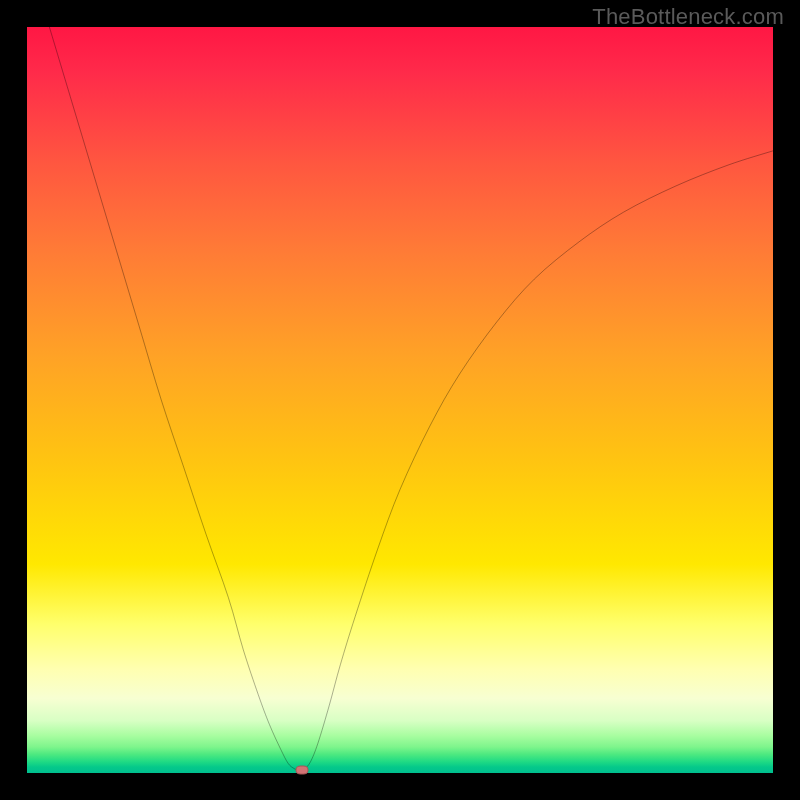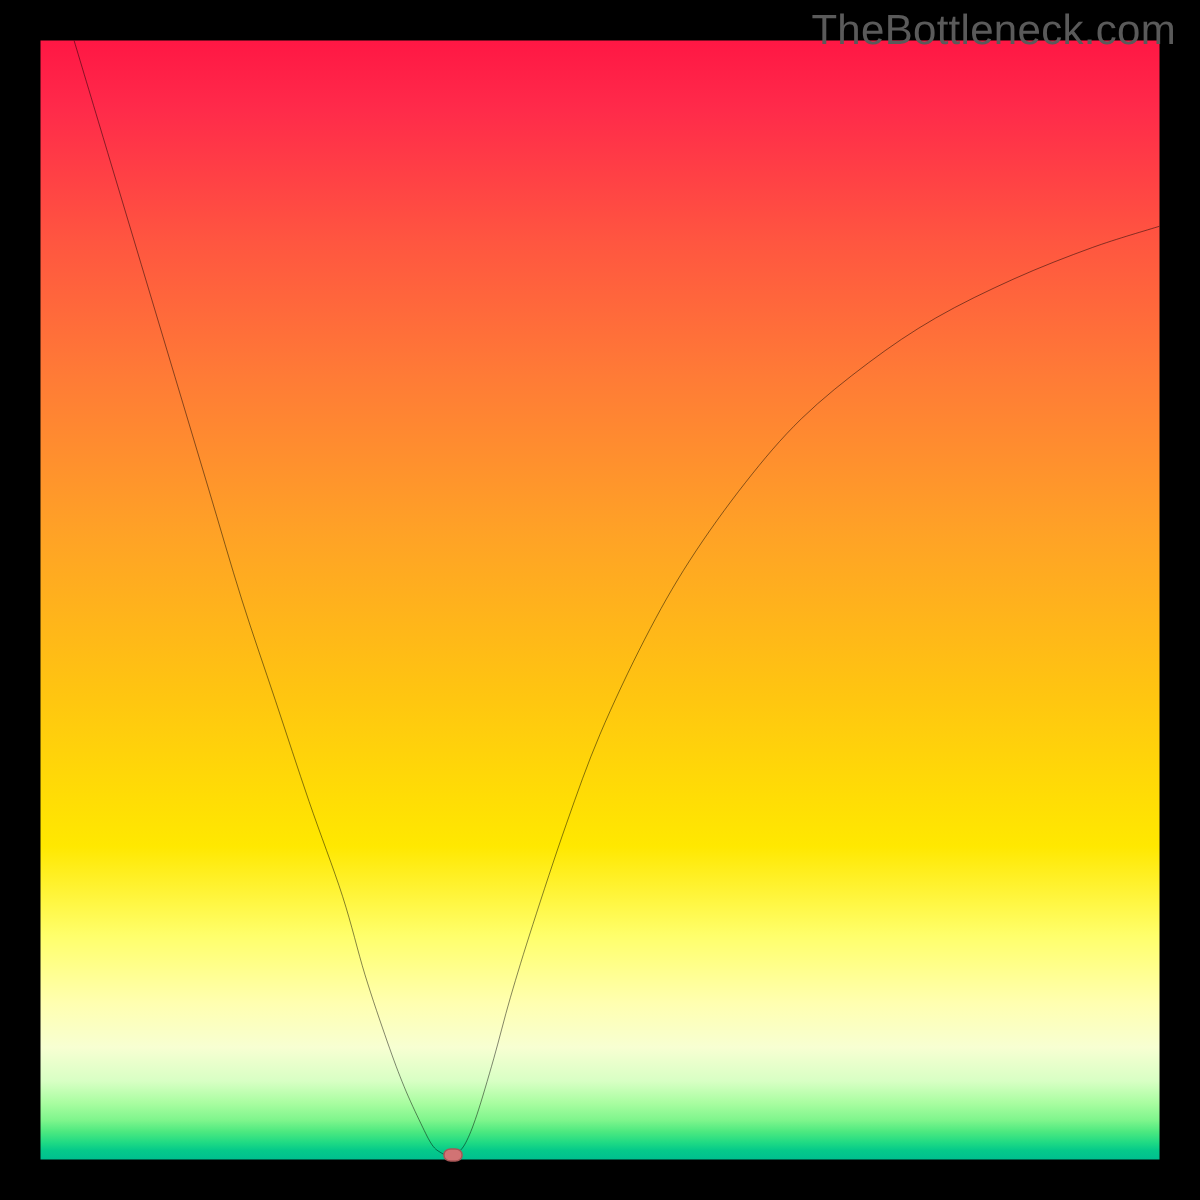--- a/index.html
+++ b/index.html
@@ -8,21 +8,21 @@
     height: 800px;
     background: #000;
     position: relative;
     font-family: Arial, Helvetica, sans-serif;
   }
   .attribution {
     position: absolute;
     top: 4px;
     right: 16px;
     color: #5a5a5a;
-    font-size: 28px;
+    font-size: 22px;
     letter-spacing: 0.2px;
     z-index: 10;
   }
   .plot-area {
     position: absolute;
     left: 27px;
     top: 27px;
     width: 746px;
     height: 746px;
     background: linear-gradient(to bottom,

